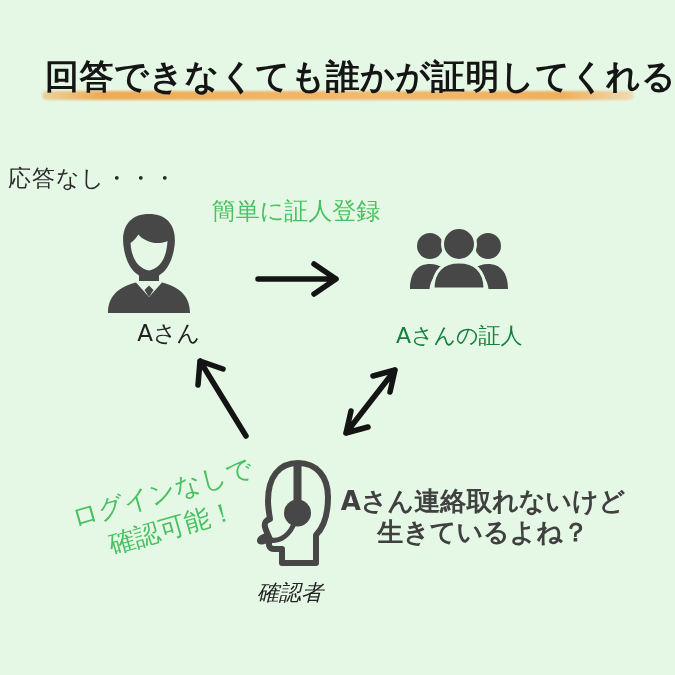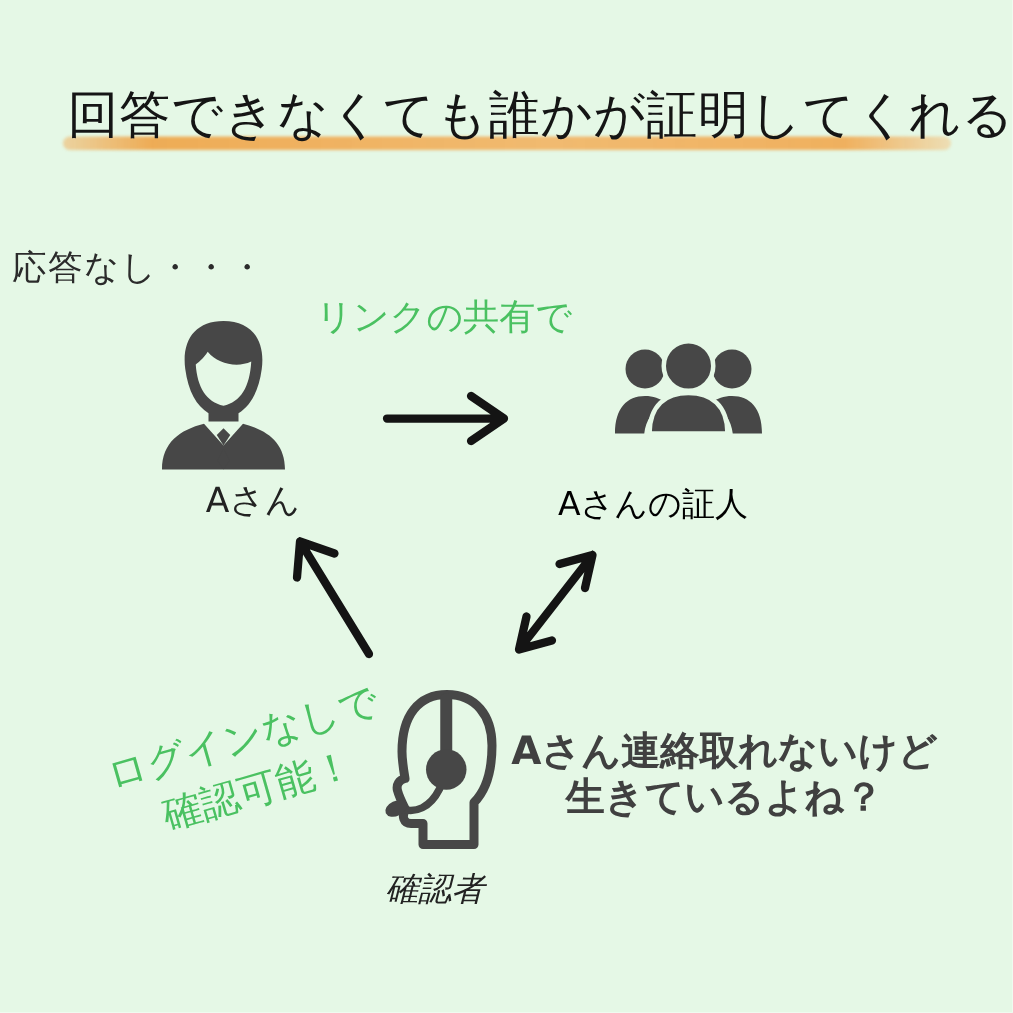--- a/index.html
+++ b/index.html
@@ -7,21 +7,21 @@
     position:relative;
     width:675px;height:675px;
     background:#e5f8e6;
     overflow:hidden;
     font-family:"DejaVu Sans",sans-serif;
     color:#262626;
   }
   .abs{position:absolute;}
   .title{
     left:45px;top:54px;
-    font-size:34px;font-weight:400;color:#151515;
+    font-size:34px;font-weight:700;color:#151515;
     white-space:nowrap;letter-spacing:0.5px;text-align:right;
   }
   .title-underline{
     left:42px;top:91px;width:592px;height:9px;
     border-radius:5px;
     background:linear-gradient(90deg,
       rgba(243,166,74,.45), rgba(239,158,60,.85) 10%,
       rgba(243,170,82,.8) 55%, rgba(241,163,70,.85) 88%,
       rgba(246,190,120,.45));
     filter:blur(1.2px);
@@ -37,22 +37,22 @@
   }
   .label-a{
     left:100px;top:318px;width:100px;
     text-align:right;font-size:23px;color:#222;
   }
   .shout{
     left:523px;top:281px;
     font-size:25px;font-weight:700;color:#161616;white-space:nowrap;
   }
   .label-witnesses{
-    left:372px;top:321px;
-    font-size:22px;color:#000000;white-space:nowrap;
+    left:396px;top:321px;
+    font-size:22px;color:#15803d;white-space:nowrap;
   }
   .login-note{
     left:62px;top:474px;width:210px;
     text-align:center;font-size:26px;line-height:36px;
     color:#4ac161;white-space:nowrap;
     transform:rotate(-16deg);
   }
   .question{
     left:332px;top:486px;width:302px;
     text-align:center;font-size:26px;font-weight:700;line-height:31px;
@@ -81,21 +81,21 @@
       <path d="M47 2 C66 2 75 15 72.5 34 C70.5 49 65 58.5 57 63.5 L57 69 L37 69 L37 63.5 C29 58.5 23.5 49 21.5 34 C19 15 28 2 47 2 Z"></path>
       <path d="M6 101 C6 83 18 74.5 34 70.5 L47 85 L60 70.5 C76 74.5 88 83 88 101 Z"></path>
       <path d="M47 85 L42.5 78 L47 73.5 L51.5 78 Z"></path>
       <path d="M47 87 L43 95 L47 101 L51 95 Z"></path>
     </g>
     <path d="M28.5 31 C29.5 46 35.5 56 47 58.5 C58.5 56 64.5 46 65.5 29 C56 33.5 43 30.5 36.5 22.5 C33.5 27 30.5 29.5 28.5 31 Z" fill="#e5f8e6"></path>
   </svg>
   <div class="abs label-a">Aさん</div>
 
   <div class="abs share-note">
-    <div>リンクの共有で</div>
+    <div>簡単に証人登録</div>
   </div>
 
   <svg class="abs" style="left:250px;top:255px" width="100" height="46" viewBox="0 0 100 46">
     <g class="arrow" stroke="#141414">
       <path d="M8 24 L86 24 M86 24 L64 9 M86 24 L64 39"></path>
     </g>
   </svg>
 
   <svg class="abs" style="left:408px;top:226px" width="102" height="68" viewBox="0 0 102 68">
     <g fill="#474747">

